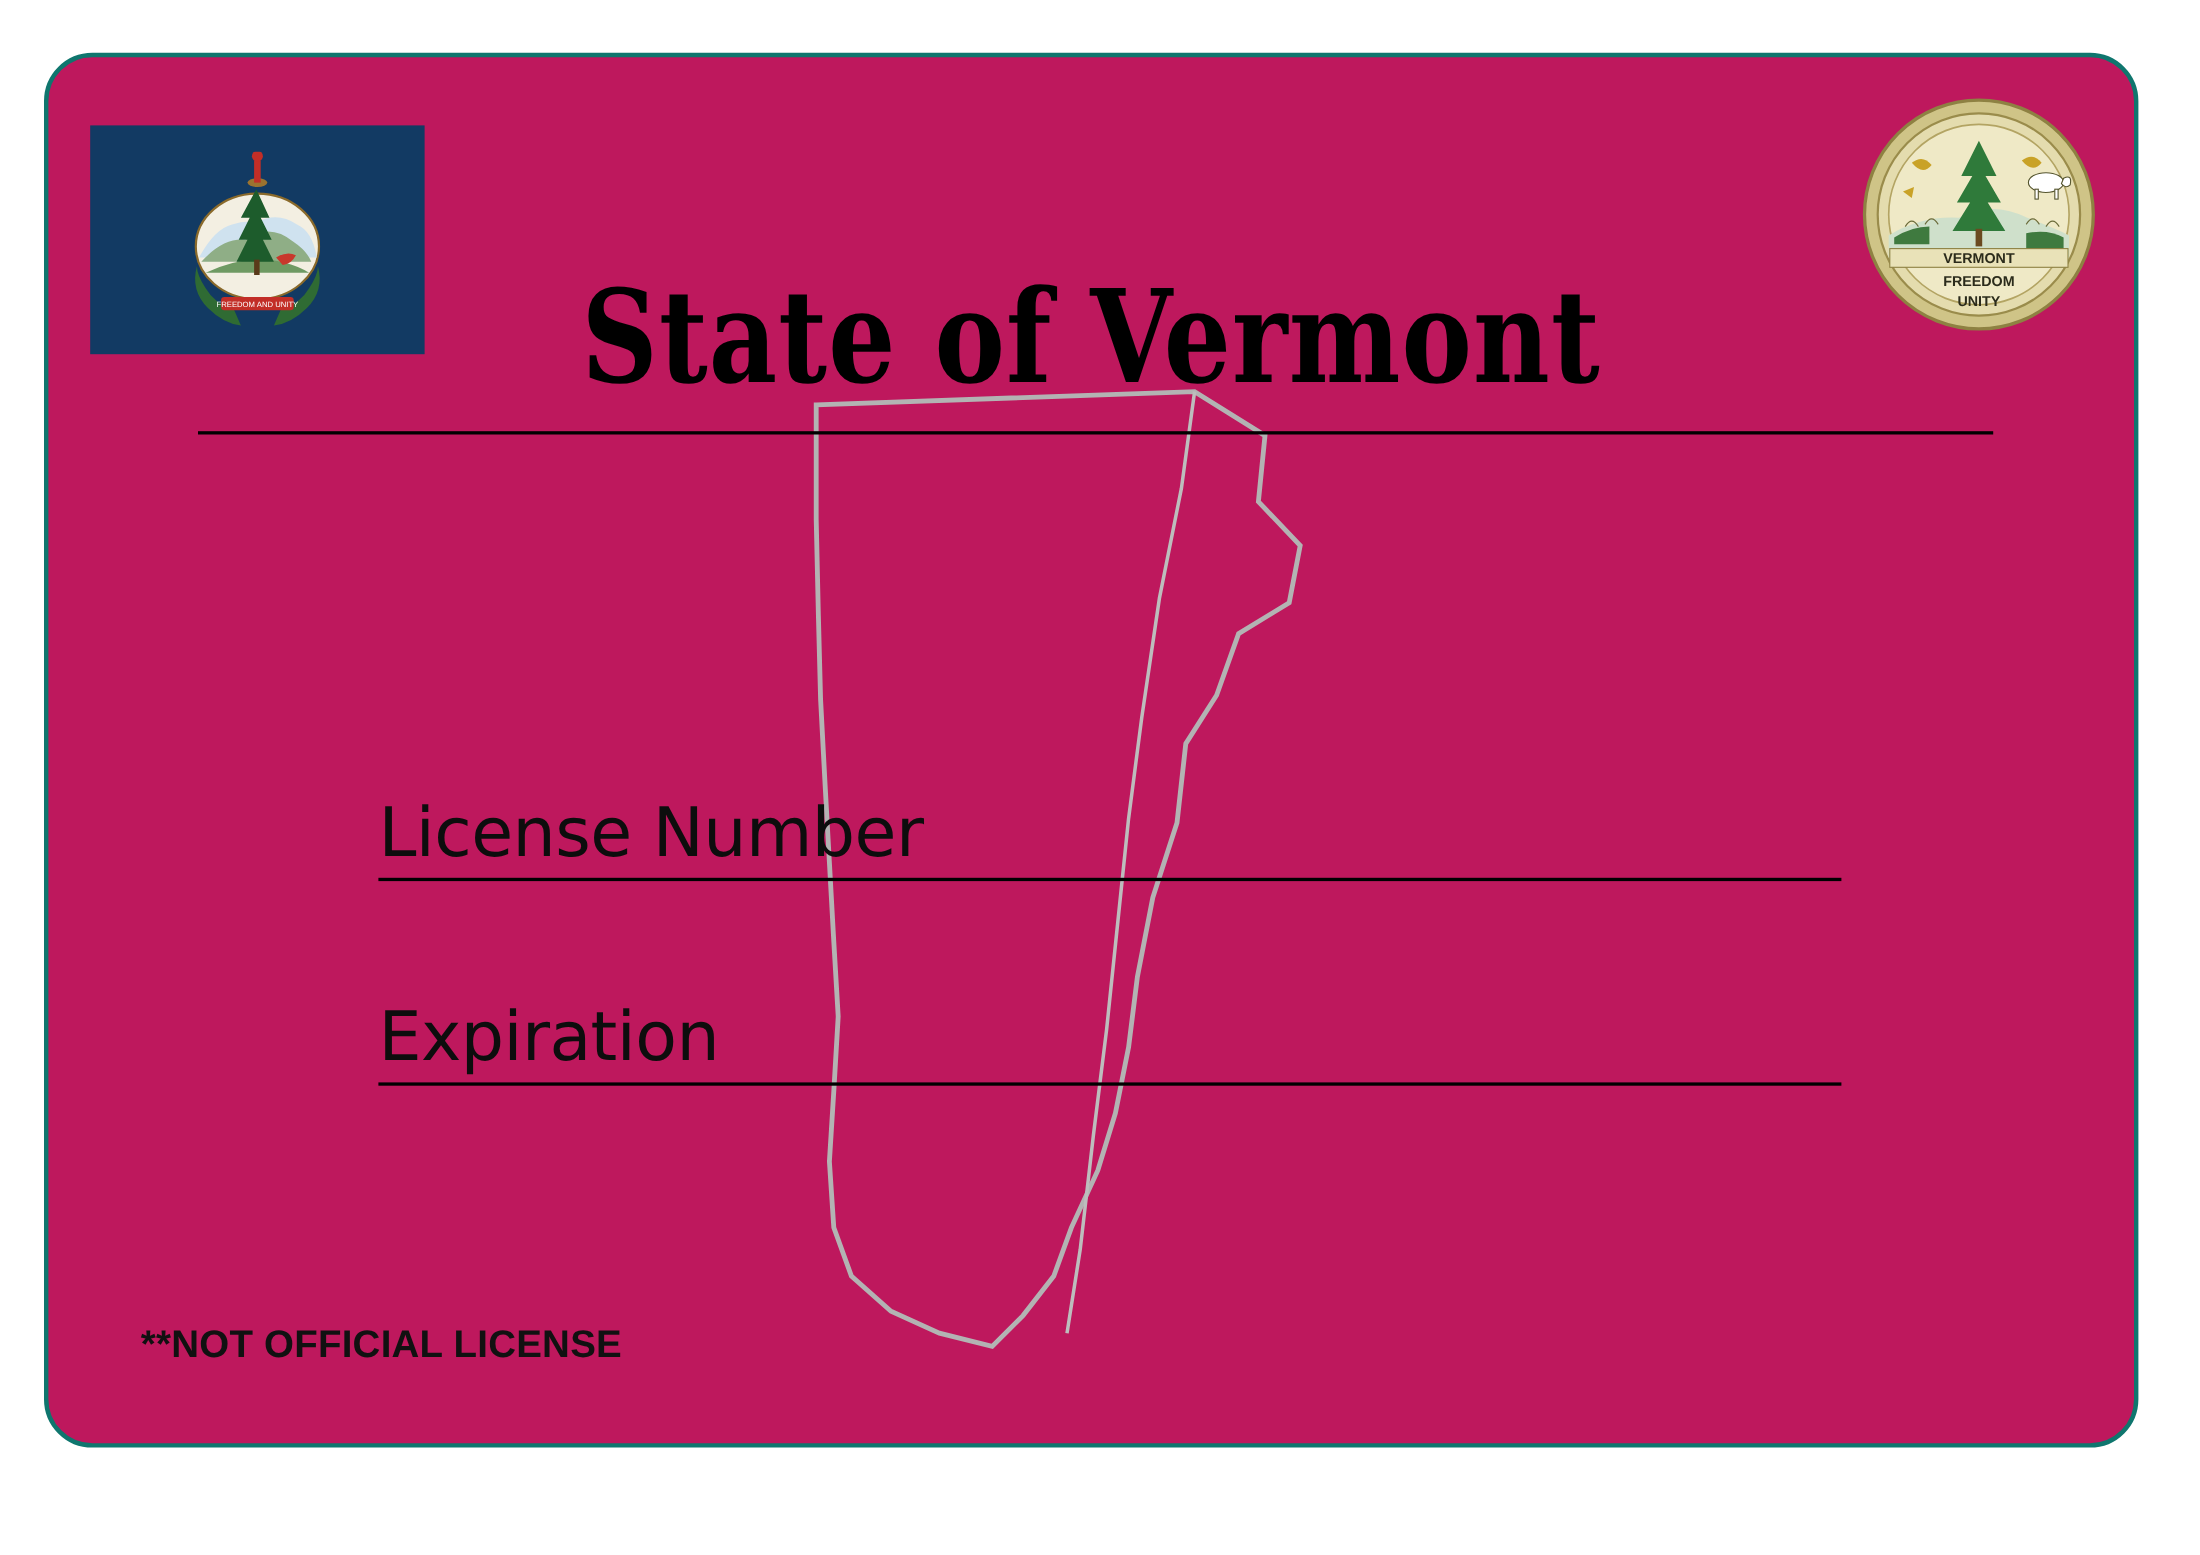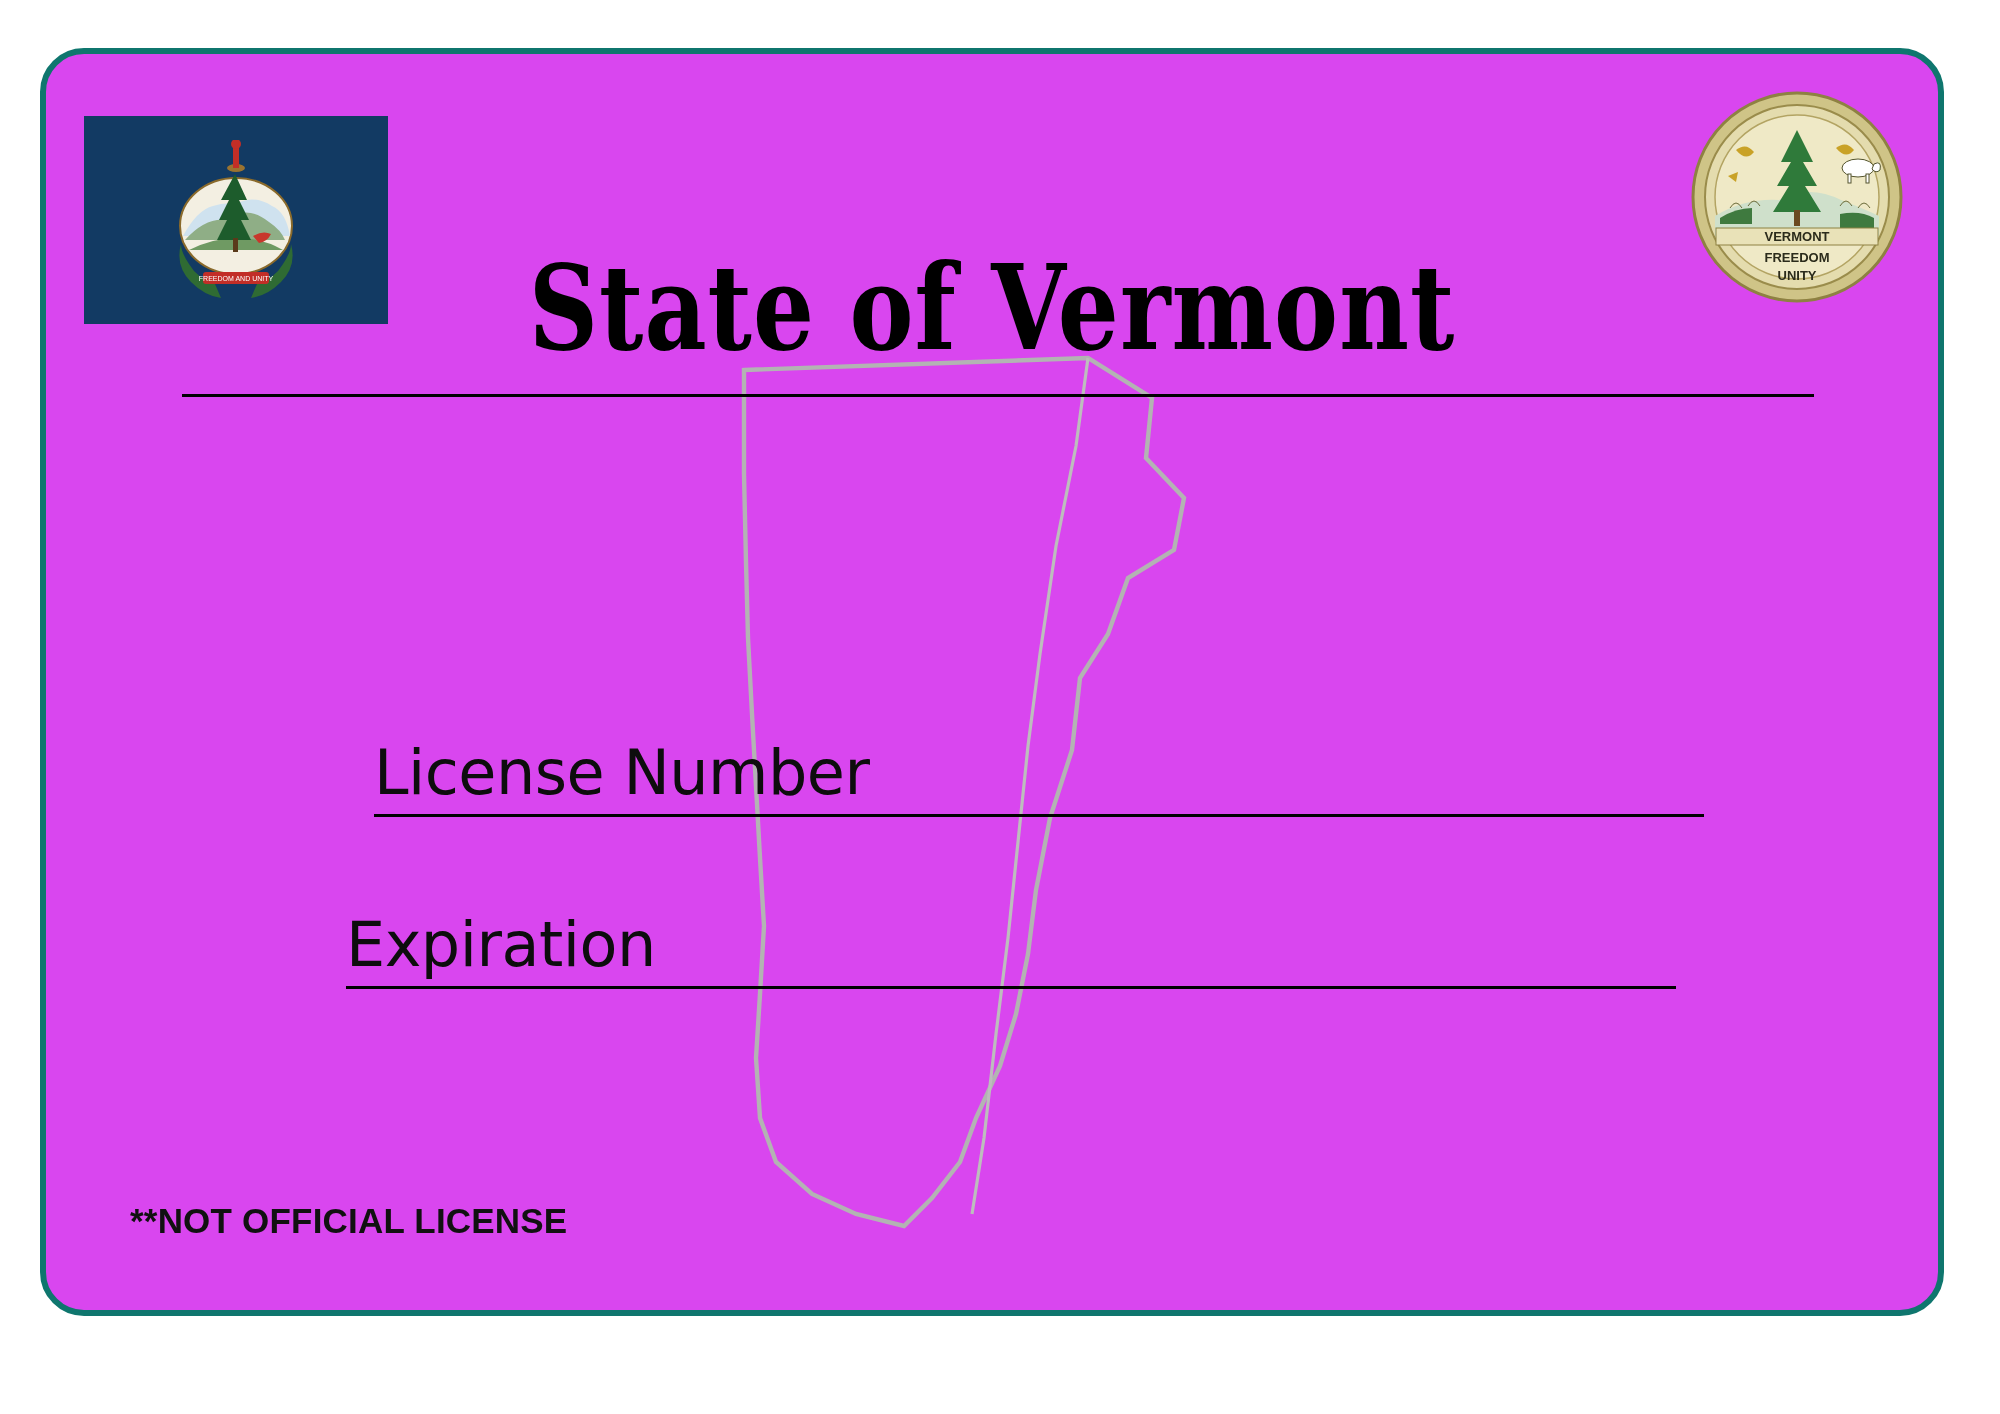--- a/index.html
+++ b/index.html
@@ -13,22 +13,22 @@
     font-family: "Liberation Sans", sans-serif;
     overflow: hidden;
   }
 
   #card {
     position: absolute;
     left: 40px;
     top: 48px;
     width: 1904px;
     height: 1268px;
-    background: #d946ef;
-    border: 6px solid #0f766e;
+    background: #be185d;
+    border: 4px solid #0f766e;
     border-radius: 44px;
     box-sizing: border-box;
     overflow: hidden;
   }
 
   
   #state-outline {
     position: absolute;
     left: 690px;
     top: 300px;
@@ -108,21 +108,21 @@
   }
   .field .rule {
     position: absolute;
     left: 0;
     top: 72px;
     width: 1330px;
     height: 0;
     border-top: 3px solid #000000;
   }
   #field-name { top: 560px; }
-  #field-license { top: 688px; margin-left: 28px; }
+  #field-license { top: 674px; }
   #field-expiration { top: 860px; }
 
   
   #disclaimer {
     position: absolute;
     left: 84px;
     bottom: 62px;
     font-family: "Liberation Sans", sans-serif;
     font-size: 35px;
     font-weight: 700;

